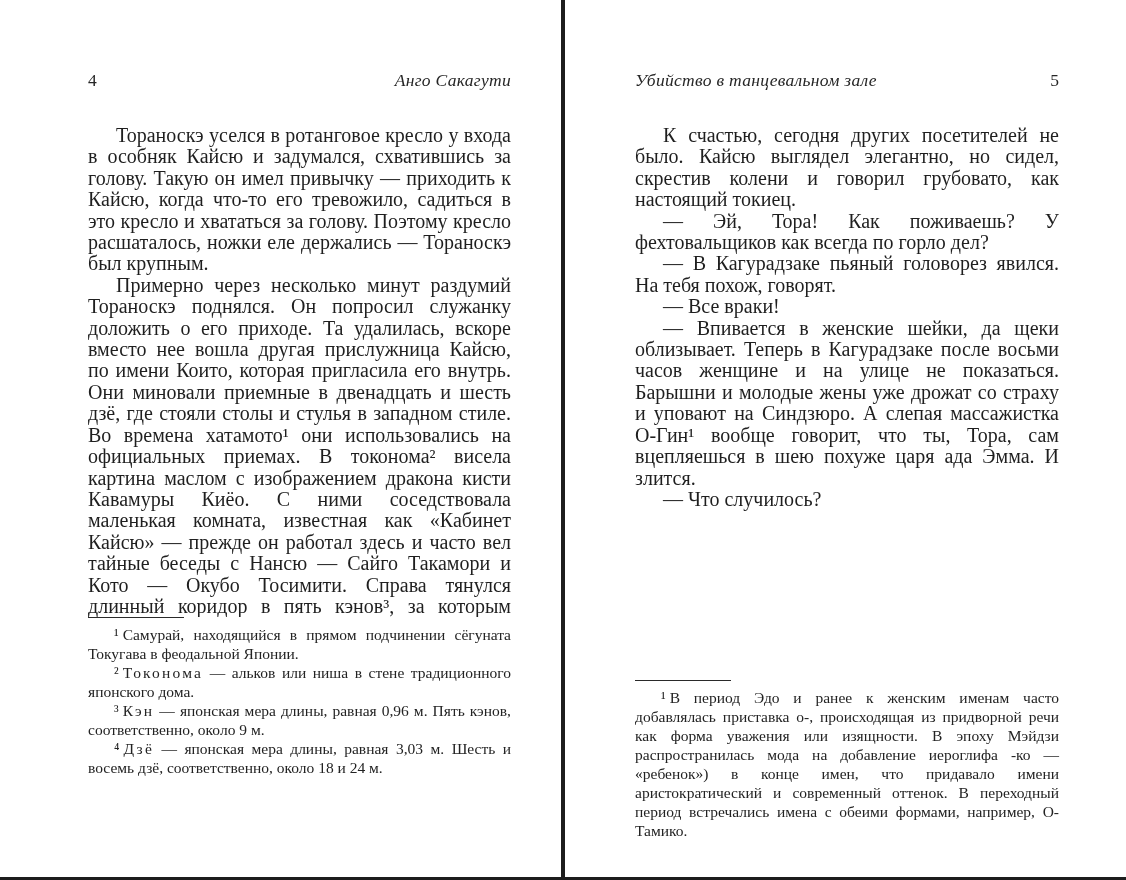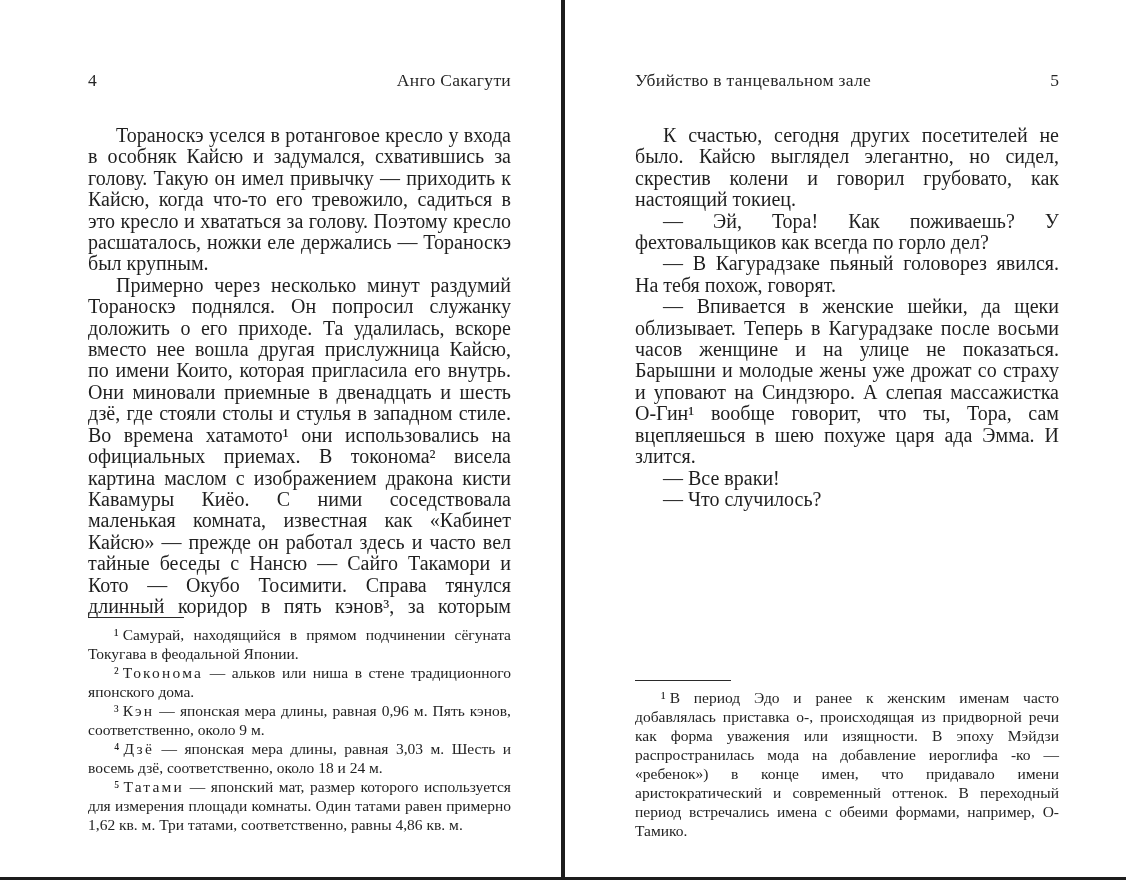--- a/index.html
+++ b/index.html
@@ -39,21 +39,21 @@
   .page.right { left: 635px; width: 424px; }
 
   .running-head {
     display: flex;
     justify-content: space-between;
     align-items: baseline;
     font-size: 17.5px;
     height: 22px;
     color: #262626;
   }
-  .runtitle { letter-spacing: 0.3px; }
+  .runtitle { font-style: italic; letter-spacing: 0.3px; }
   .pagenum  { font-style: normal; }
 
   .body-text {
     margin-top: 33px;
     font-size: 20px;
     line-height: 21.4px;
     text-align: justify;
     hyphens: auto;
     -webkit-hyphens: auto;
     overflow: hidden;
@@ -99,37 +99,36 @@
     <div class="body-text">
       <p class="para">Тораноскэ уселся в ротанговое кресло у входа в особняк Кайсю и задумался, схватившись за голову. Такую он имел привычку — приходить к Кайсю, когда что-то его тревожило, садиться в это кресло и хвататься за голову. Поэтому кресло расшаталось, ножки еле держались — Тораноскэ был крупным.</p>
       <p class="para">Примерно через несколько минут раздумий Тораноскэ поднялся. Он попросил служанку доложить о его приходе. Та удалилась, вскоре вместо нее вошла другая прислужница Кайсю, по имени Които, которая пригласила его внутрь. Они миновали приемные в двенадцать и шесть дзё, где стояли столы и стулья в западном стиле. Во времена хатамото¹ они использовались на официальных приемах. В токонома² висела картина маслом с изображением дракона кисти Кавамуры Киёо. С ними соседствовала маленькая комната, известная как «Кабинет Кайсю» — прежде он работал здесь и часто вел тайные беседы с Нансю — Сайго Такамори и Кото — Окубо Тосимити. Справа тянулся длинный коридор в пять кэнов³, за которым располагались комнаты в шесть и восемь дзё⁴. К ним примыкали чайная комната в три татами⁵ и амбар.</p>
     </div>
     <div class="footnotes">
       <div class="fn-rule"></div>
       <p class="fn"><span class="fn-marker">¹</span><span class="fn-term"></span><span class="fn-text">Самурай, находящийся в прямом подчинении сёгуната Токугава в феодальной Японии.</span></p>
       <p class="fn"><span class="fn-marker">²</span><span class="fn-term">Токонома</span><span class="fn-text"> — альков или ниша в стене традиционного японского дома.</span></p>
       <p class="fn"><span class="fn-marker">³</span><span class="fn-term">Кэн</span><span class="fn-text"> — японская мера длины, равная 0,96 м. Пять кэнов, соответственно, около 9 м.</span></p>
       <p class="fn"><span class="fn-marker">⁴</span><span class="fn-term">Дзё</span><span class="fn-text"> — японская мера длины, равная 3,03 м. Шесть и восемь дзё, соответственно, около 18 и 24 м.</span></p>
-      <p class="fn"><span class="fn-marker">⁵</span><span class="fn-term">Татами</span><span class="fn-text"> — японский мат, размер которого используется для измерения площади комнаты. Один татами равен примерно 1,62 кв. м. Три татами, соответственно, равны 4,86 кв. м.</span></p>
     </div>
   </div>
 
   <div class="spine"></div>
 
   <div class="page right">
     <div class="running-head">
       <span class="runtitle">Убийство в танцевальном зале</span>
       <span class="pagenum">5</span>
     </div>
     <div class="body-text">
       <p class="para">К счастью, сегодня других посетителей не было. Кайсю выглядел элегантно, но сидел, скрестив колени и говорил грубовато, как настоящий токиец.</p>
       <p class="para">— Эй, Тора! Как поживаешь? У фехтовальщиков как всегда по горло дел?</p>
       <p class="para">— В Кагурадзаке пьяный головорез явился. На тебя похож, говорят.</p>
+      <p class="para">— Все враки!</p>
       <p class="para">— Впивается в женские шейки, да щеки облизывает. Теперь в Кагурадзаке после восьми часов женщине и на улице не показаться. Барышни и молодые жены уже дрожат со страху и уповают на Синдзюро. А слепая массажистка О-Гин¹ вообще говорит, что ты, Тора, сам вцепляешься в шею похуже царя ада Эмма. И злится.</p>
-      <p class="para">— Все враки!</p>
       <p class="para">— Что случилось?</p>
     </div>
     <div class="footnotes">
       <div class="fn-rule"></div>
       <p class="fn"><span class="fn-marker">¹</span><span class="fn-term"></span><span class="fn-text">В период Эдо и ранее к женским именам часто добавлялась приставка о-, происходящая из придворной речи как форма уважения или изящности. В эпоху Мэйдзи распространилась мода на добавление иероглифа -ко — «ребенок») в конце имен, что придавало имени аристократический и современный оттенок. В переходный период встречались имена с обеими формами, например, О-Тамико.</span></p>
     </div>
   </div>
 
   <div class="bottom-edge"></div>
 

